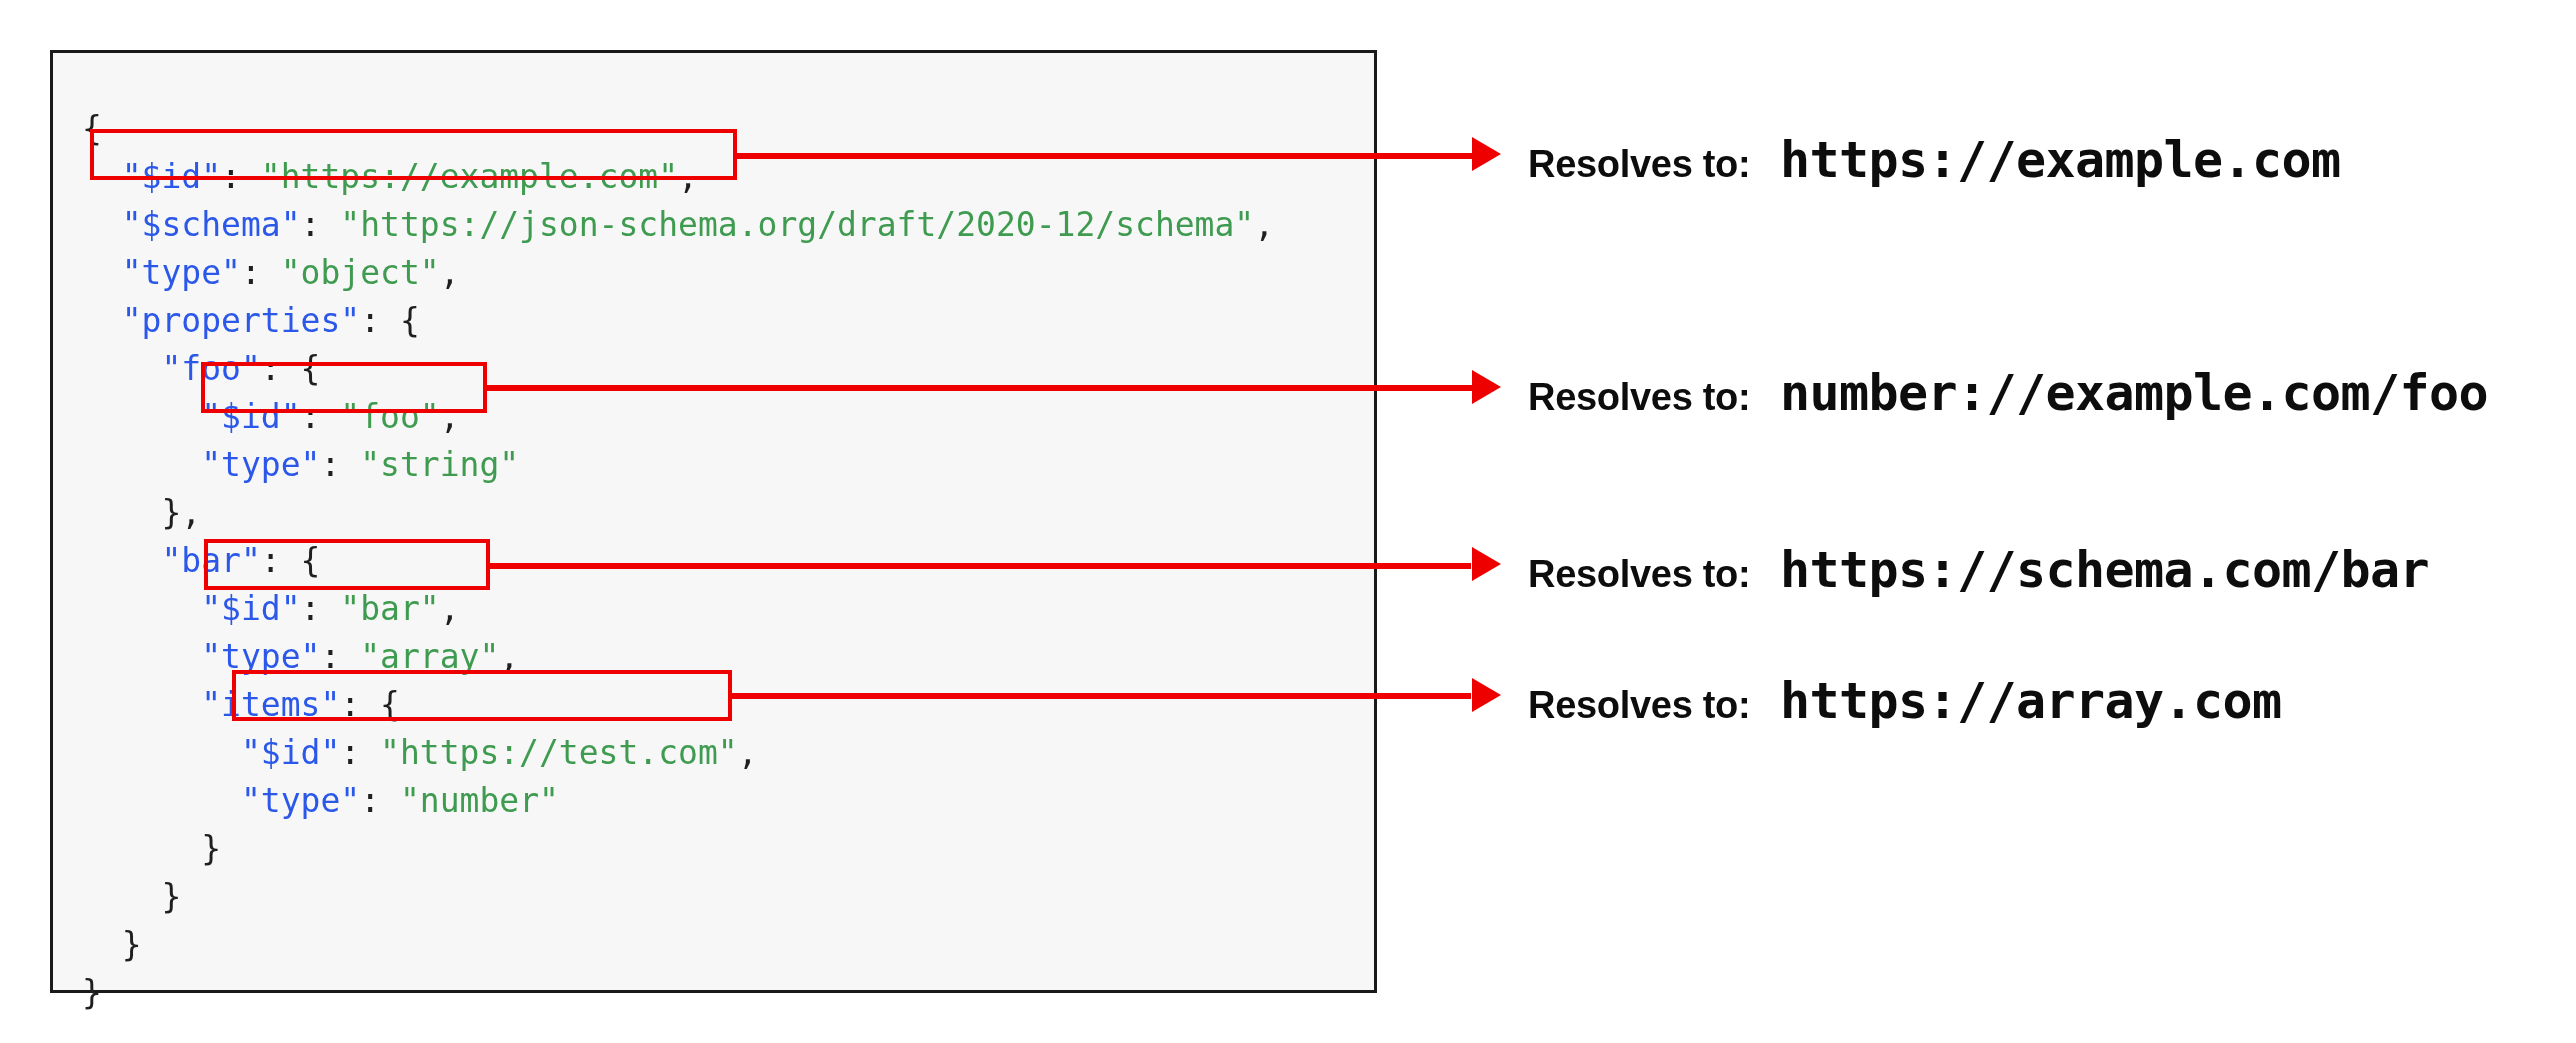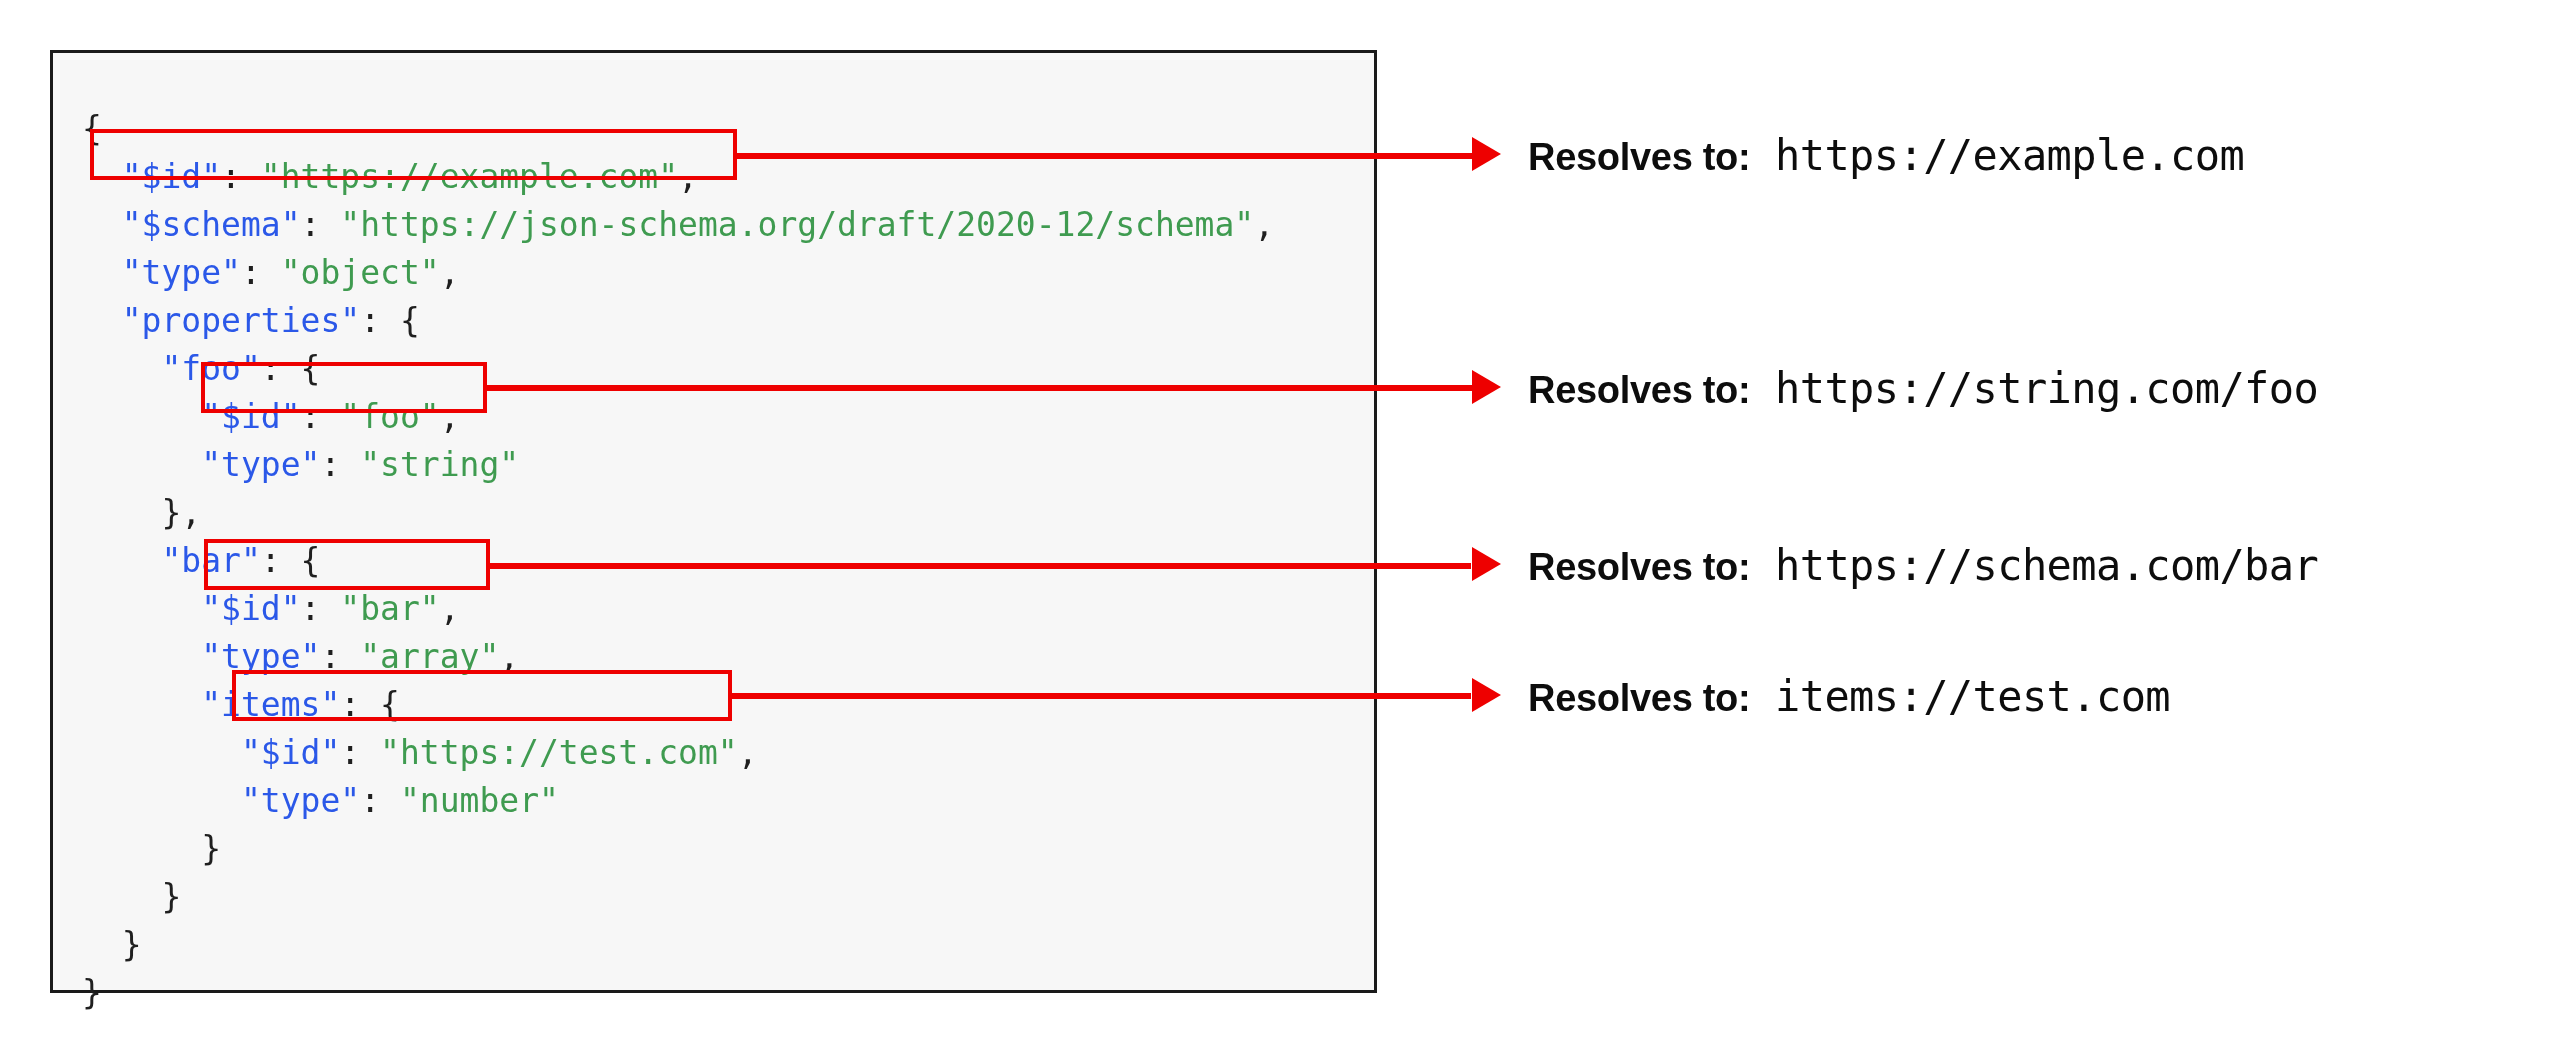--- a/index.html
+++ b/index.html
@@ -78,23 +78,24 @@
   .annot .lead {
     font-family: "Liberation Sans", sans-serif;
     font-weight: bold;
     font-size: 38px;
     color: #0d0d0d;
     letter-spacing: -0.3px;
     margin-top: 48px;
   }
   .annot .url {
     font-family: "DejaVu Sans Mono", "Liberation Mono", monospace;
-    font-size: 42px;
+    font-size: 50px;
     color: #0d0d0d;
     letter-spacing: -0.6px;
+    font-weight: bold;
   }
 </style>
 </head>
 <body>
 
 <div id="stage">
 
   <div id="code-panel">
     <div id="code-lines"><div class="cl"><span></span><span class="p">{</span></div><div class="cl"><span>  </span><span class="k">"$id"</span><span class="p">: </span><span class="s">"https://example.com"</span><span class="p">,</span></div><div class="cl"><span>  </span><span class="k">"$schema"</span><span class="p">: </span><span class="s">"https://json-schema.org/draft/2020-12/schema"</span><span class="p">,</span></div><div class="cl"><span>  </span><span class="k">"type"</span><span class="p">: </span><span class="s">"object"</span><span class="p">,</span></div><div class="cl"><span>  </span><span class="k">"properties"</span><span class="p">: {</span></div><div class="cl"><span>    </span><span class="k">"foo"</span><span class="p">: {</span></div><div class="cl"><span>      </span><span class="k">"$id"</span><span class="p">: </span><span class="s">"foo"</span><span class="p">,</span></div><div class="cl"><span>      </span><span class="k">"type"</span><span class="p">: </span><span class="s">"string"</span></div><div class="cl"><span>    </span><span class="p">},</span></div><div class="cl"><span>    </span><span class="k">"bar"</span><span class="p">: {</span></div><div class="cl"><span>      </span><span class="k">"$id"</span><span class="p">: </span><span class="s">"bar"</span><span class="p">,</span></div><div class="cl"><span>      </span><span class="k">"type"</span><span class="p">: </span><span class="s">"array"</span><span class="p">,</span></div><div class="cl"><span>      </span><span class="k">"items"</span><span class="p">: {</span></div><div class="cl"><span>        </span><span class="k">"$id"</span><span class="p">: </span><span class="s">"https://test.com"</span><span class="p">,</span></div><div class="cl"><span>        </span><span class="k">"type"</span><span class="p">: </span><span class="s">"number"</span></div><div class="cl"><span>      </span><span class="p">}</span></div><div class="cl"><span>    </span><span class="p">}</span></div><div class="cl"><span>  </span><span class="p">}</span></div><div class="cl"><span></span><span class="p">}</span></div></div>
   </div>
@@ -112,19 +113,19 @@
       <div class="arrow-line" style="left: 487px; top: 385px; width: 985px; background: rgb(238, 0, 0);"></div>
       <div class="arrow-head" style="left: 1472px; top: 370px; border-left-color: rgb(238, 0, 0);"></div>
       <div class="arrow-line" style="left: 489px; top: 563px; width: 982px; background: rgb(238, 0, 0);"></div>
       <div class="arrow-head" style="left: 1472px; top: 547px; border-left-color: rgb(238, 0, 0);"></div>
       <div class="arrow-line" style="left: 732px; top: 693px; width: 739px; background: rgb(238, 0, 0);"></div>
       <div class="arrow-head" style="left: 1472px; top: 678px; border-left-color: rgb(238, 0, 0);"></div>
     </div>
 
   <div id="annotation-layer">
       <div class="annot" style="left: 1528px; top: 135px;"><span class="lead">Resolves to:</span><span class="url"> </span><span class="url">https://example.com</span></div>
-      <div class="annot" style="left: 1528px; top: 368px;"><span class="lead">Resolves to:</span><span class="url"> </span><span class="url">https://string.com/foo</span></div>
+      <div class="annot" style="left: 1528px; top: 368px;"><span class="lead">Resolves to:</span><span class="url"> </span><span class="url">number://example.com/foo</span></div>
       <div class="annot" style="left: 1528px; top: 545px;"><span class="lead">Resolves to:</span><span class="url"> </span><span class="url">https://schema.com/bar</span></div>
-      <div class="annot" style="left: 1528px; top: 676px;"><span class="lead">Resolves to:</span><span class="url"> </span><span class="url">items://test.com</span></div>
+      <div class="annot" style="left: 1528px; top: 676px;"><span class="lead">Resolves to:</span><span class="url"> </span><span class="url">https://array.com</span></div>
     </div>
 
 </div>
 
 
 </body></html>

